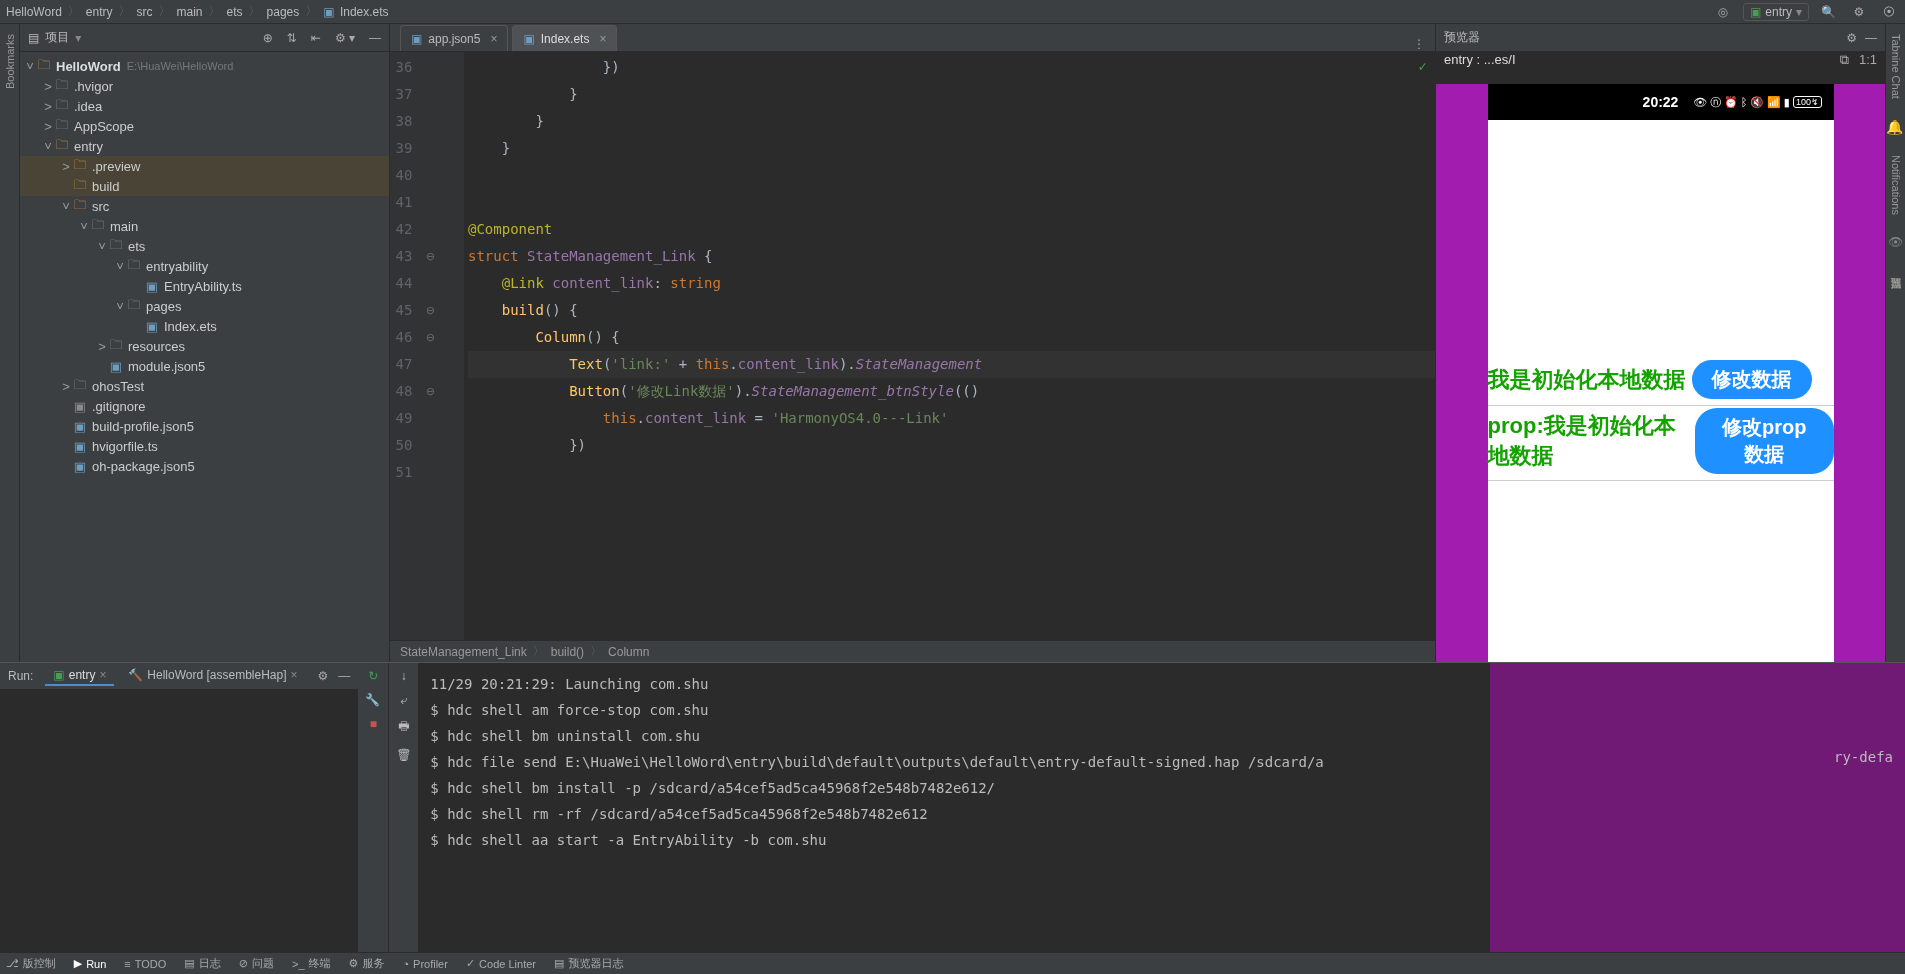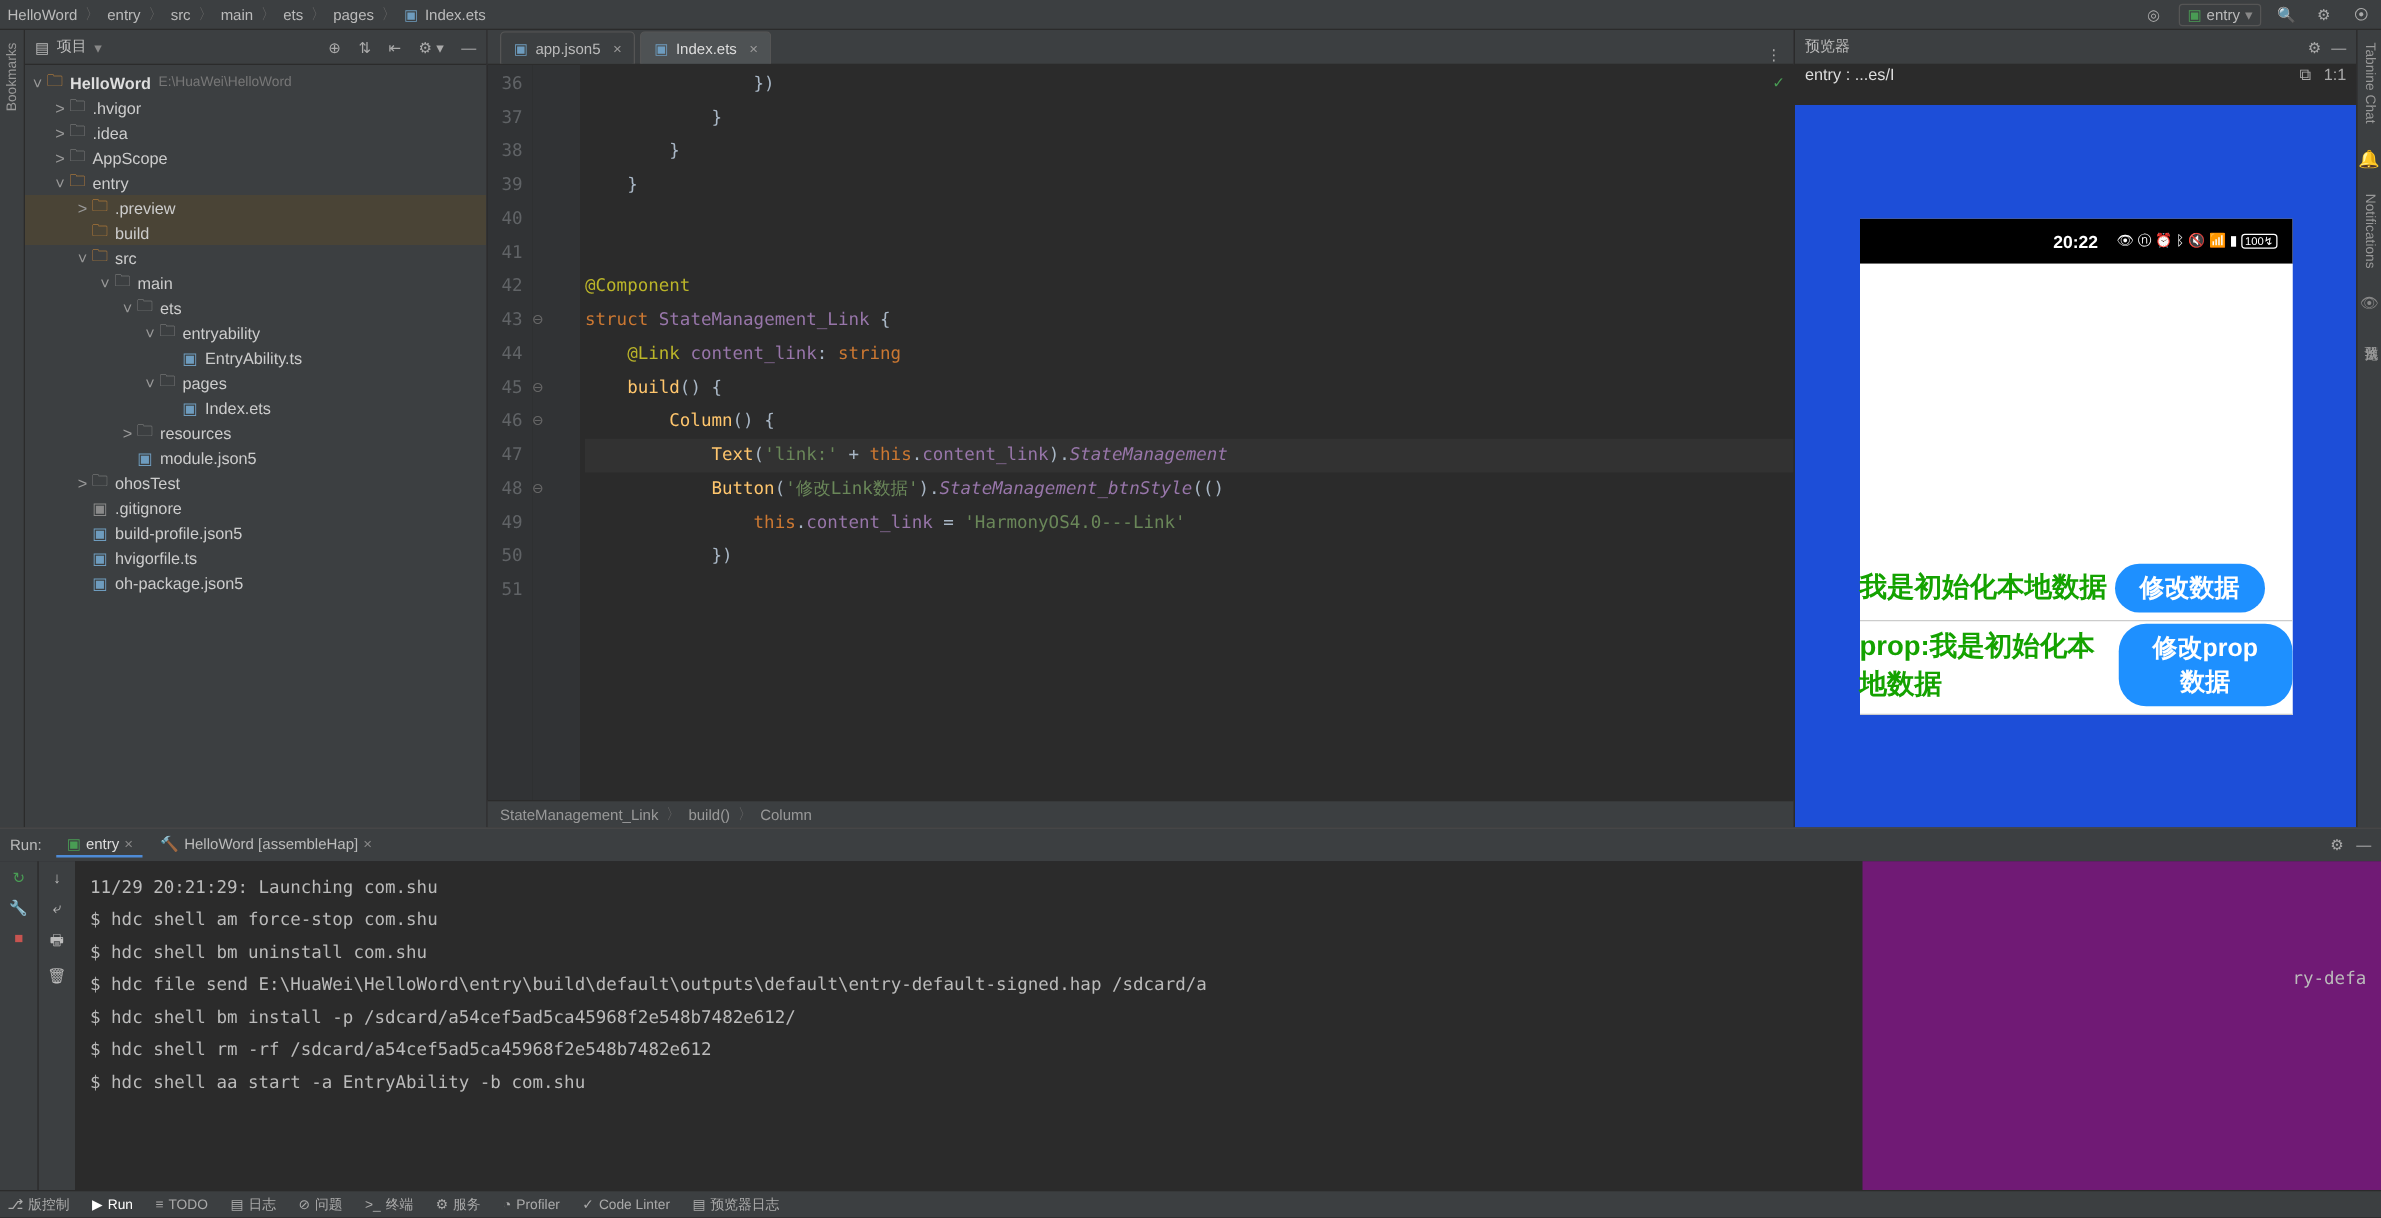--- a/index.html
+++ b/index.html
@@ -40,21 +40,21 @@
 .file-gray { color: #8a8a8a; }
 
 
 .editor-area { flex: 1; display: flex; flex-direction: column; min-width: 0; background: #2b2b2b; }
 .editor-tabs { height: 28px; background: #3c3f41; display: flex; align-items: flex-end; border-bottom: 1px solid #2b2b2b; padding: 0 10px; gap: 4px; }
 .etab { height: 26px; padding: 0 10px; display: flex; align-items: center; gap: 6px; background: #3c3f41; color: #bbb; cursor: pointer; border: 1px solid #555; border-bottom: none; border-top-left-radius: 4px; border-top-right-radius: 4px; }
 .etab.active { background: #4e5254; color: #ddd; }
 .etab .close { color: #999; margin-left: 4px; }
 .editor-body { flex: 1; display: flex; background: #2b2b2b; font-family: "Consolas", monospace; font-size: 14px; overflow: hidden; position: relative; }
 .gutter-fold { width: 38px; background: #313335; padding-top: 2px; }
-.line-numbers { width: 36px; background: #313335; color: #606366; text-align: right; padding-right: 8px; padding-top: 2px; }
+.line-numbers { width: 36px; background: #313335; color: #606366; text-align: center; padding-right: 8px; padding-top: 2px; }
 .line-numbers div, .gutter-fold div { height: 27px; line-height: 27px; }
 .code-area { flex: 1; padding-top: 2px; padding-left: 4px; white-space: pre; overflow: hidden; }
 .code-line { height: 27px; line-height: 27px; }
 .code-line.highlight { background: #323232; }
 .tok-kw { color: #cc7832; }
 .tok-anno { color: #bbb529; }
 .tok-str { color: #6a8759; }
 .tok-type { color: #cc7832; }
 .tok-fn { color: #ffc66d; }
 .tok-name { color: #9876aa; }
@@ -63,40 +63,40 @@
 .editor-statusmark { position: absolute; top: 6px; right: 8px; color: #499c54; }
 .breadcrumb-bottom { height: 22px; background: #3c3f41; border-top: 1px solid #2b2b2b; display: flex; align-items: center; padding: 0 10px; gap: 6px; color: #999; font-size: 12px; }
 
 
 .previewer { width: 450px; background: #3c3f41; display: flex; flex-direction: column; border-left: 1px solid #2b2b2b; }
 .previewer-hdr { height: 28px; display: flex; align-items: center; padding: 0 8px; gap: 8px; border-bottom: 1px solid #2b2b2b; }
 .previewer-hdr .title { flex: 1; }
 .previewer-subhdr { height: 32px; display: flex; padding: 0 8px; font-size: 13px; background: #2b2b2b; }
 .previewer-subhdr .left { flex: 1; color: #ddd; }
 .previewer-subhdr .right { display: flex; gap: 10px; color: #aaa; }
-.device { flex: 1; display: flex; justify-content: center; background: #1d4ed8; padding: 0; align-items: center; }
+.device { flex: 1; display: flex; justify-content: center; background: #a21caf; padding: 0; }
 .phone { width: 346px; background: #fff; display: flex; flex-direction: column; position: relative; }
 .phone-status { height: 36px; background: #000; color: #fff; display: flex; align-items: center; justify-content: space-between; padding: 0 12px; font-size: 13px; }
 .phone-status .center { position: absolute; left: 50%; transform: translateX(-50%); font-weight: 600; font-size: 14px; }
 .phone-status .right { font-size: 11px; display: flex; gap: 3px; align-items: center; }
 .battery-box { border: 1px solid #fff; border-radius: 3px; padding: 0 2px; font-size: 9px; display: inline-flex; align-items: center; }
 .phone-body { flex: 1; background: #fff; display: flex; flex-direction: column; align-items: center; padding-top: 240px; gap: 2px; }
 .green-text { color: #14a200; font-size: 22px; font-weight: 700; }
 .blue-btn { background: #1e90ff; color: #fff; border: none; border-radius: 22px; padding: 6px 20px; font-size: 20px; font-weight: 600; cursor: pointer; }
 .row-group { display: flex; flex-direction: row; align-items: center; gap: 6px; padding-bottom: 6px; width: 100%; }
 .divider-line { border-bottom: 1px solid #ccc; width: 100%; }
 
 
 .right-strip { width: 20px; background: #3c3f41; border-left: 1px solid #2b2b2b; display: flex; flex-direction: column; align-items: center; padding-top: 10px; gap: 20px; }
 .right-strip .vert { writing-mode: vertical-rl; font-size: 11px; color: #999; cursor: pointer; }
 .right-strip .icon-n { color: #4e8bd6; font-size: 14px; }
 .right-strip .icon-eye { color: #888; }
 
 
-.run-panel { height: 290px; display: flex; flex-direction: column; border-top: 1px solid #555; background: #2b2b2b; }
+.run-panel { height: 290px; display: flex; flex-direction: row; border-top: 1px solid #555; background: #2b2b2b; }
 .run-tabs { height: 26px; background: #3c3f41; display: flex; align-items: center; padding: 0 8px; gap: 12px; }
 .run-tabs .label { color: #bbb; }
 .run-tab { padding: 2px 8px; display: flex; align-items: center; gap: 4px; cursor: pointer; color: #bbb; border-bottom: 2px solid transparent; }
 .run-tab.active { border-bottom-color: #4e8bd6; color: #ddd; }
 .run-tab .close { color: #888; }
 .run-tabs-right { margin-left: auto; display: flex; gap: 10px; color: #aaa; }
 .run-body { flex: 1; display: flex; }
 .run-toolbar-left { width: 30px; background: #3c3f41; display: flex; flex-direction: column; align-items: center; padding: 6px 0; gap: 10px; }
 .run-toolbar-left span { color: #aaa; cursor: pointer; }
 .run-toolbar-left .green { color: #499c54; }

